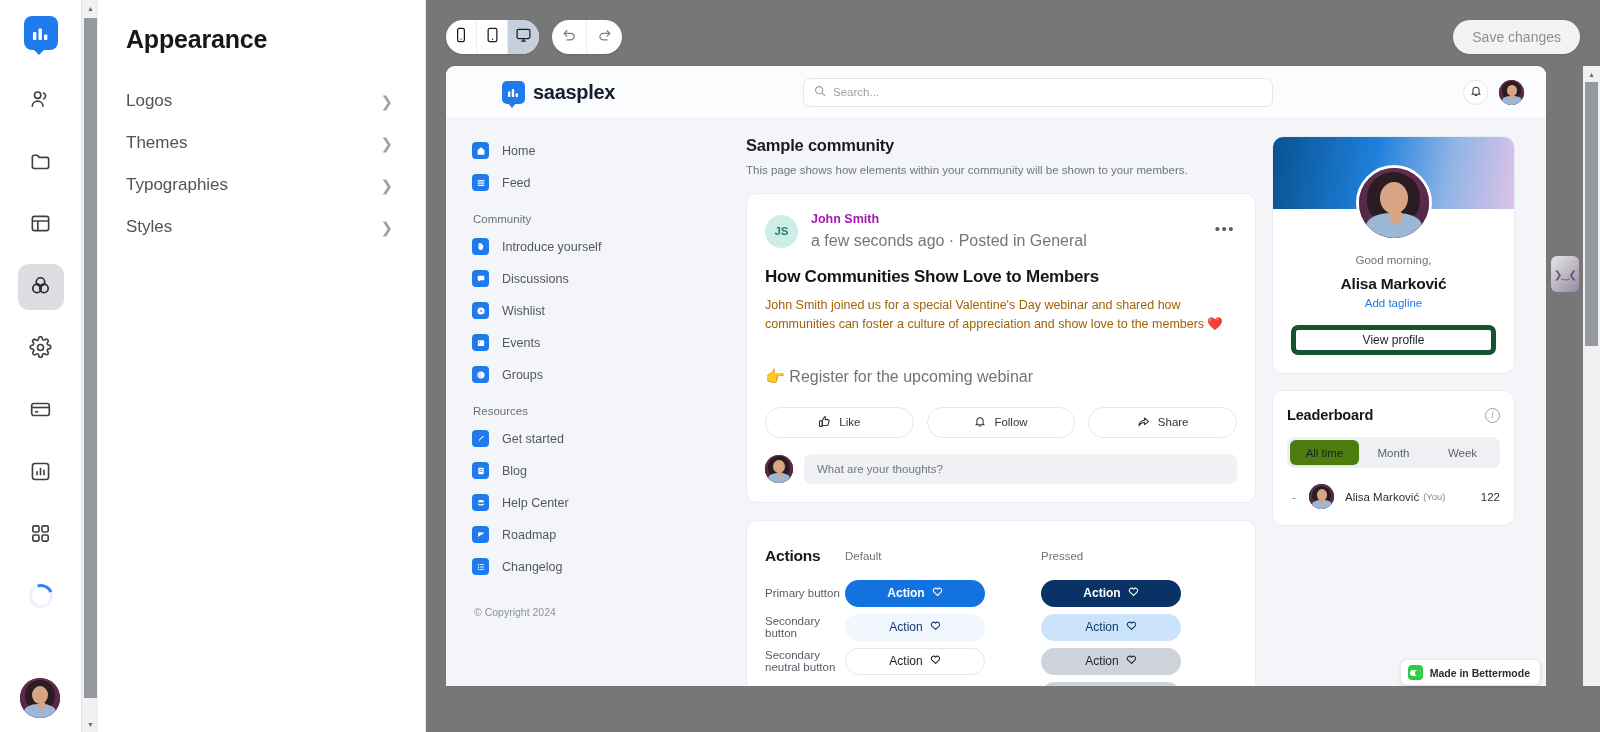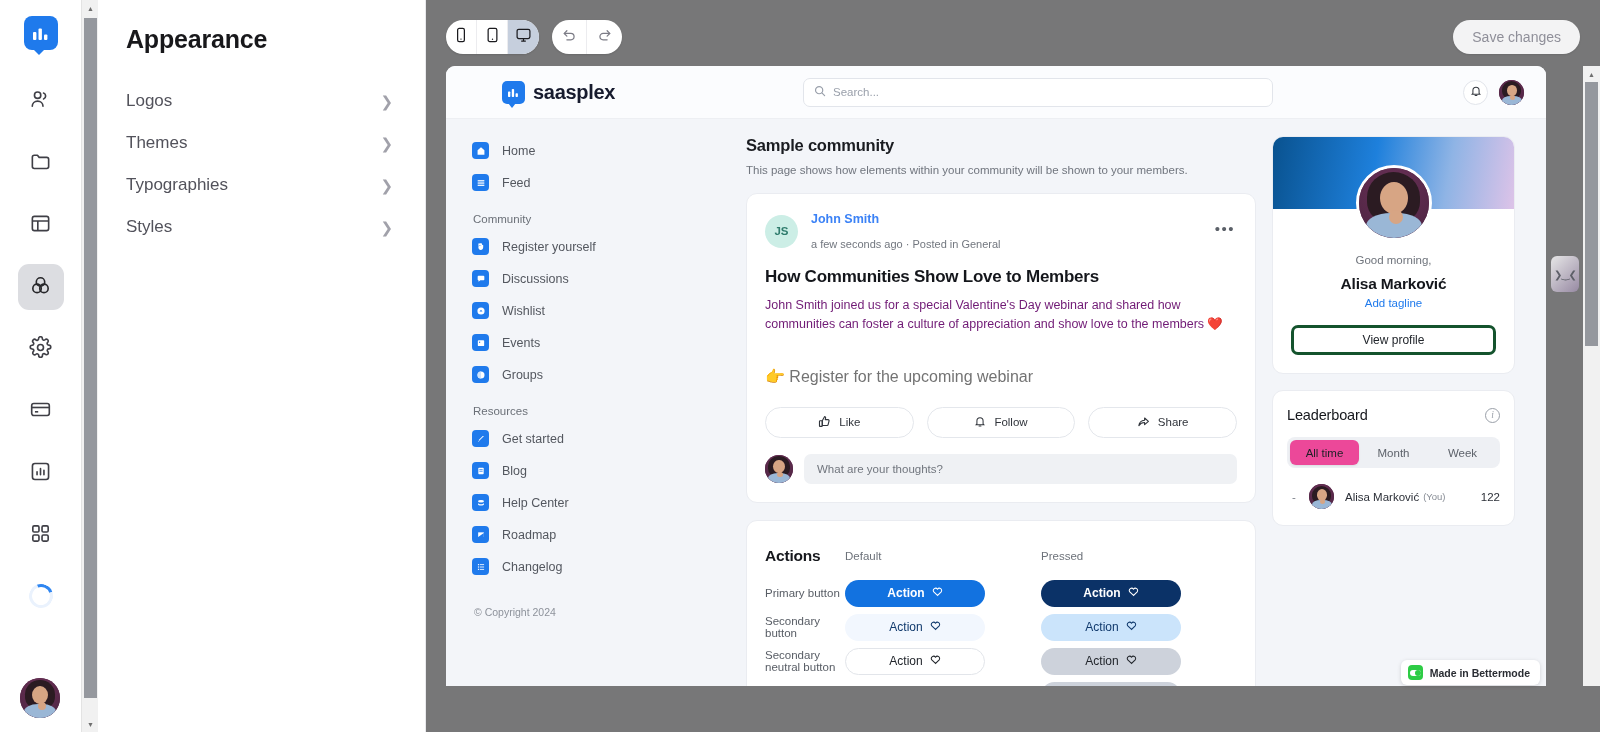--- a/index.html
+++ b/index.html
@@ -166,25 +166,25 @@
     background: #fff; border: 1px solid #eaecf1; border-radius: 11px;
     margin-top: 17px; padding: 18px;
   }
   .post-head { display: flex; align-items: center; position: relative; }
   .post-av {
     width: 33px; height: 33px; border-radius: 50%; background: #cceee6;
     color: #2f7c6d; font-size: 11.5px; font-weight: 600;
     display: flex; align-items: center; justify-content: center;
   }
   .post-meta { margin-left: 13px; }
-  .post-name { font-size: 12.5px; font-weight: 600; color: #3b82f6; }
-  .post-time { font-size: 11px; color: #72777f; margin-top: 12px; }
+  .post-name { font-size: 12.5px; font-weight: 600; color: #a21caf; }
+  .post-time { font-size: 16px; color: #72777f; margin-top: 6px; }
   .post-dots { position: absolute; right: 2px; top: 8px; color: #5b6068; font-size: 15px; letter-spacing: 1.5px; cursor: pointer; }
   .post-title { font-size: 17px; font-weight: 600; color: #14161b; letter-spacing: -.25px; margin-top: 17px; }
-  .post-text { font-size: 12.5px; color: #701a75; line-height: 1.55; margin-top: 9px; }
+  .post-text { font-size: 12.5px; color: #a16207; line-height: 1.55; margin-top: 9px; }
   .post-link { font-size: 16px; color: #737373; margin-top: 32px; cursor: pointer; }
   .post-actions { display: flex; gap: 13px; margin-top: 21px; }
   .pa-btn {
     flex: 1; height: 31px; border: 1px solid #e4e7ec; border-radius: 17px;
     background: #fff; display: flex; align-items: center; justify-content: center;
     gap: 8px; font-size: 11.5px; color: #30343b; cursor: pointer;
   }
   .comment-row { display: flex; align-items: center; gap: 11px; margin-top: 16px; }
   .comment-av { width: 28px; height: 28px; border-radius: 50%; overflow: hidden; background: #5d2a4d; flex: 0 0 28px; }
   .comment-box {
@@ -220,31 +220,31 @@
     background: linear-gradient(100deg, #09528f 0%, #1e80dc 42%, #8fb4e5 72%, #ddc3e8 100%);
   }
   .pc-av {
     width: 76px; height: 76px; border-radius: 50%; border: 3px solid #fff;
     overflow: hidden; margin: -44px auto 0 auto; background: #5d2a4d; position: relative;
   }
   .pc-greet { text-align: center; font-size: 11.5px; color: #6f747c; margin-top: 13px; }
   .pc-name { text-align: center; font-size: 15.5px; font-weight: 600; color: #15171c; margin-top: 9px; letter-spacing: -.2px; }
   .pc-tag { text-align: center; font-size: 11.5px; color: #1f7aec; margin-top: 4px; cursor: pointer; }
   .pc-btn {
-    margin: 16px 18px 18px 18px; height: 30px; border: 3px solid #14532d; border-radius: 7px;
+    margin: 16px 18px 18px 18px; height: 30px; border: 5px solid #14532d; border-radius: 7px;
     display: flex; align-items: center; justify-content: center;
     font-size: 12px; color: #22262c; cursor: pointer; background: #fff;
   }
   .lb-card { background: #fff; border: 1px solid #eaecf1; border-radius: 11px; margin-top: 16px; padding: 16px 14px 16px 14px; }
   .lb-head { display: flex; align-items: center; justify-content: space-between; }
-  .lb-title { font-size: 14.5px; font-weight: 400; color: #15171c; letter-spacing: -.15px; }
+  .lb-title { font-size: 14.5px; font-weight: 700; color: #15171c; letter-spacing: -.15px; }
   .lb-info { width: 15px; height: 15px; border-radius: 50%; border: 1.3px solid #9aa0a9; color: #9aa0a9; font-size: 9.5px; display: flex; align-items: center; justify-content: center; cursor: pointer; font-style: italic; font-family: "Liberation Serif", serif; }
   .lb-tabs { display: flex; background: #eef0f4; border-radius: 8px; padding: 3px; margin-top: 14px; }
   .lb-tab { flex: 1; height: 25px; display: flex; align-items: center; justify-content: center; font-size: 11.5px; color: #5d626a; border-radius: 6px; cursor: pointer; }
-  .lb-tab.active { background: #ec4899; color: #1d2026; box-shadow: 0 1px 2px rgba(0,0,0,.08); }
+  .lb-tab.active { background: #4d7c0f; color: #1d2026; box-shadow: 0 1px 2px rgba(0,0,0,.08); }
   .lb-row { display: flex; align-items: center; margin-top: 16px; }
   .lb-rank { width: 14px; font-size: 11.5px; color: #7b8089; text-align: center; }
   .lb-av { width: 25px; height: 25px; border-radius: 50%; overflow: hidden; background: #5d2a4d; margin-left: 8px; }
   .lb-name { font-size: 11.5px; color: #2c3038; margin-left: 11px; }
   .lb-you { font-size: 9.5px; color: #868b94; margin-left: 4px; }
   .lb-score { margin-left: auto; font-size: 11.5px; color: #2c3038; }
 
   
   .bm-badge {
     position: absolute; right: 60px; bottom: 47px; height: 25px;
@@ -513,21 +513,21 @@
           </div>
 
           <div class="cnav-grp">Community</div>
 
           <div class="cnav-item">
             <span class="cnav-ico">
               <svg width="9" height="9" viewBox="0 0 12 12">
                   <path d="M3.2 5.2V2.6a.8.8 0 0 1 1.6 0v2.2m0-.4V2a.8.8 0 0 1 1.6 0v2.8m0-.5V2.6a.8.8 0 0 1 1.6 0v3.2m0-1.4a.8.8 0 0 1 1.6 0v2.6c0 2-1.3 3.5-3.4 3.5S3.2 9 3.2 7.4V5.6" fill="#fff"></path>
                 </svg>
             </span>
-            <span>Register yourself</span>
+            <span>Introduce yourself</span>
           </div>
           <div class="cnav-item">
             <span class="cnav-ico">
               <svg width="10" height="10" viewBox="0 0 12 12">
                   <path d="M2 3.2a1 1 0 0 1 1-1h6a1 1 0 0 1 1 1v3.4a1 1 0 0 1-1 1H5.2L3 9.4V7.6h-.1a1 1 0 0 1-.9-1z" fill="#fff"></path>
                 </svg>
             </span>
             <span>Discussions</span>
           </div>
           <div class="cnav-item">

